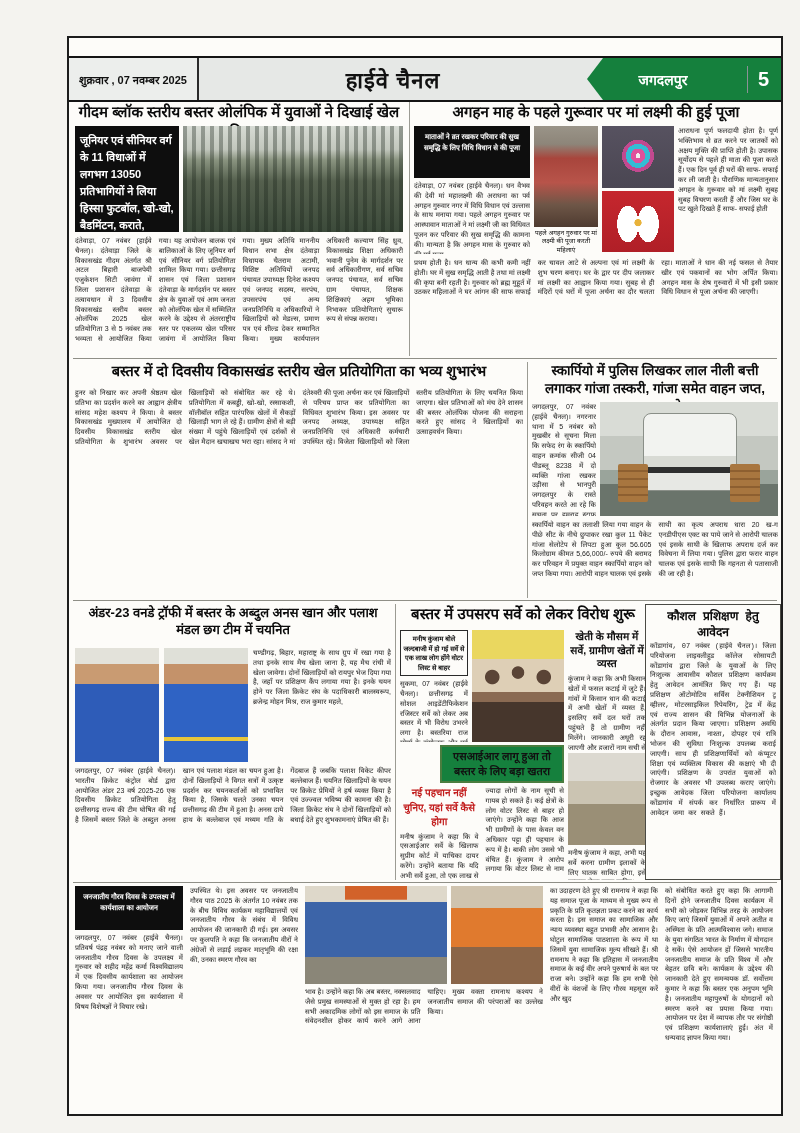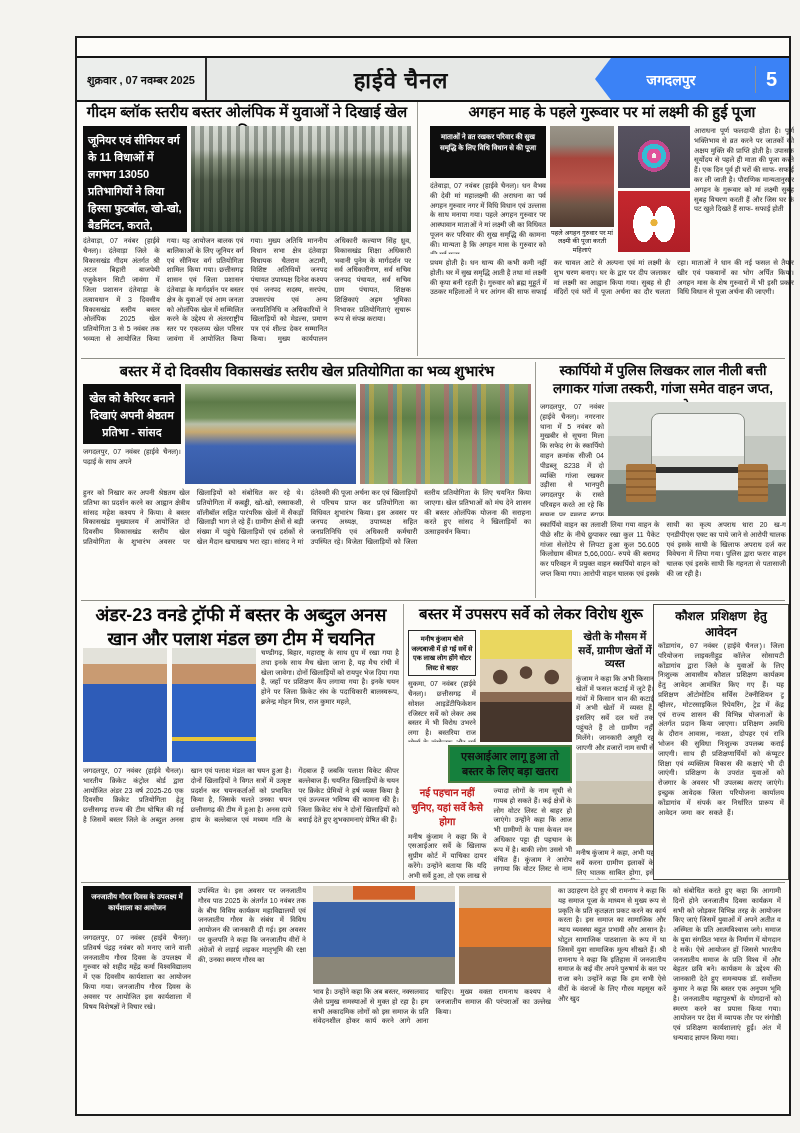--- a/index.html
+++ b/index.html
@@ -1,17 +1,17 @@
 <!DOCTYPE html>
 <html><head>
 <meta charset="utf-8">
 <style>
   html,body{margin:0;padding:0;background:#f4f3ef;}
   body{width:800px;height:1133px;position:relative;font-family:"Liberation Sans","DejaVu Sans",sans-serif;color:#111;}
-  .frame{position:absolute;left:75px;top:36px;width:712px;height:1076px;border:2px solid #1c1c1c;background:#fdfcf9;}
+  .frame{position:absolute;left:67px;top:36px;width:712px;height:1076px;border:2px solid #1c1c1c;background:#fdfcf9;}
   
   .masthead{position:absolute;left:0;top:18px;width:100%;height:42px;background:#e6e8e6;border-top:2px solid #141414;border-bottom:2px solid #141414;display:flex;align-items:stretch;}
   .datebox{border-right:2px solid #2a2a2a;padding:0 10px;display:flex;align-items:center;font-weight:bold;font-size:11px;background:#eceeec;}
   .mast-title{flex:1;display:flex;align-items:center;justify-content:center;font-size:22px;font-weight:800;letter-spacing:1px;}
   .citybox{width:186px;color:#fff;display:flex;align-items:center;justify-content:flex-end;clip-path:polygon(16px 0,100% 0,100% 100%,16px 100%,0 50%);padding-right:8px;gap:8px;}
   .city{font-size:14px;font-weight:bold;flex:1;text-align:center;}
   .pageno{font-size:20px;font-weight:800;border-left:1px solid #8b9296;padding:2px 4px 2px 10px;}
   
   .art{position:absolute;overflow:hidden;}
   .hl{font-weight:800;text-align:center;line-height:1.32;color:#0b0b0b;}
@@ -50,40 +50,40 @@
 </head>
 <body>
 
 <div class="frame">
 
   <div class="masthead">
     <div class="datebox">
         <span>शुक्रवार , 07 नवम्बर 2025</span>
       </div>
     <div class="mast-title">हाईवे चैनल</div>
-    <div class="citybox" style="background:#3b82f6;">
+    <div class="citybox" style="background:#15803d;">
       <span class="city">जगदलपुर</span>
       <span class="pageno">5</span>
     </div>
   </div>
 
   <div class="hline" style="top:320px;"></div>
   <div class="hline" style="top:562px;"></div>
   <div class="hline" style="top:844px;"></div>
 
   <div class="art" style="left:6px;top:64px;width:328px;height:254px;">
     <div class="hl" style="font-size:15px;height:24px;">गीदम ब्लॉक स्तरीय बस्तर ओलंपिक में युवाओं ने दिखाई खेल प्रतिभा</div>
     <div style="display:flex;gap:4px;height:106px;">
       <div class="bb" style="width:104px;background:#0e0e0e;box-sizing:border-box;">जूनियर एवं सीनियर वर्ग के 11 विधाओं में लगभग 13050 प्रतिभागियों ने लिया हिस्सा फुटबॉल, खो-खो, बैडमिंटन, कराते, कबड्डी, तीरंदाजी, वॉलीबॉल, एथलेटिक्स एवं रस्साखींच आदि सम्मिलित</div>
       <div class="ph p-crowd" style="flex:1;"></div>
     </div>
     <div class="body-t cols4" style="margin-top:4px;height:118px;">दंतेवाड़ा, 07 नवंबर (हाईवे चैनल)। दंतेवाड़ा जिले के विकासखंड गीदम अंतर्गत श्री अटल बिहारी बाजपेयी एजुकेशन सिटी जावंगा में जिला प्रशासन दंतेवाड़ा के तत्वावधान में 3 दिवसीय विकासखंड स्तरीय बस्तर ओलंपिक 2025 खेल प्रतियोगिता 3 से 5 नवंबर तक भव्यता से आयोजित किया गया। यह आयोजन बालक एवं बालिकाओं के लिए जूनियर वर्ग एवं सीनियर वर्ग प्रतियोगिता शामिल किया गया। छत्तीसगढ़ शासन एवं जिला प्रशासन दंतेवाड़ा के मार्गदर्शन पर बस्तर क्षेत्र के युवाओं एवं आम जनता को ओलंपिक खेल में सम्मिलित करने के उद्देश्य से अंतरराष्ट्रीय स्तर पर एकलव्य खेल परिसर जावंगा में आयोजित किया गया। मुख्य अतिथि माननीय विधान सभा क्षेत्र दंतेवाड़ा विधायक चैतराम अटामी, विशिष्ट अतिथियों जनपद पंचायत उपाध्यक्ष दिनेश कश्यप एवं जनपद सदस्य, सरपंच, उपसरपंच एवं अन्य जनप्रतिनिधि व अधिकारियों ने खिलाड़ियों को मेडल्स, प्रमाण पत्र एवं शील्ड देकर सम्मानित किया। मुख्य कार्यपालन अधिकारी कल्याण सिंह ध्रुव, विकासखंड शिक्षा अधिकारी भवानी पुनेम के मार्गदर्शन पर सर्व अधिकारीगण, सर्व सचिव जनपद पंचायत, सर्व सचिव ग्राम पंचायत, शिक्षक शिक्षिकाएं अहम भूमिका निभाकर प्रतियोगिताएं सुचारू रूप से संपन्न कराया।</div>
   </div>
 
-  <div class="art vl" style="left:340px;top:64px;width:364px;height:254px;padding-left:12px;">
+  <div class="art vl" style="left:340px;top:64px;width:364px;height:254px;padding-left:4px;">
     <div class="hl" style="font-size:15px;height:24px;">अगहन माह के पहले गुरूवार पर मां लक्ष्मी की हुई पूजा</div>
     <div style="display:flex;gap:4px;height:128px;">
       <div style="width:116px;display:flex;flex-direction:column;gap:3px;">
         <div class="bb" style="background:#0e0e0e;height:52px;box-sizing:border-box;font-size:7px;text-align:center;">माताओं ने व्रत रखकर परिवार की सुख समृद्धि के लिए विधि विधान से की पूजा</div>
         <div class="body-t" style="flex:1;overflow:hidden;">दंतेवाड़ा, 07 नवंबर (हाईवे चैनल)। धन वैभव की देवी मां महालक्ष्मी की अराधना का पर्व अगहन गुरुवार नगर में विधि विधान एवं उल्लास के साथ मनाया गया। पहले अगहन गुरुवार पर आस्थावान माताओं ने मां लक्ष्मी जी का विधिवत पूजन कर परिवार की सुख समृद्धि की कामना की। मान्यता है कि अगहन मास के गुरुवार को की गई पूजा</div>
       </div>
       <div style="width:64px;display:flex;flex-direction:column;">
         <div class="ph p-pooja" style="height:104px;"></div>
         <div class="cap">पहले अगहन गुरुवार पर मां लक्ष्मी की पूजा करती महिलाएं</div>
       </div>
@@ -91,46 +91,38 @@
         <div class="ph p-rangoli" style="height:62px;"></div>
         <div class="ph p-feet" style="height:61px;"></div>
       </div>
       <div class="body-t" style="flex:1;overflow:hidden;">आराधना पूर्ण फलदायी होता है। पूर्ण भक्तिभाव से व्रत करने पर जातकों को अक्षय मुक्ति की प्राप्ति होती है। उपासक सूर्योदय से पहले ही माता की पूजा करते हैं। एक दिन पूर्व ही घरों की साफ- सफाई कर ली जाती है। पौराणिक मान्यतानुसार अगहन के गुरूवार को मां लक्ष्मी सुबह सुबह विचरण करती हैं और जिस घर के पट खुले दिखते हैं साफ- सफाई होती</div>
     </div>
     <div class="body-t cols3" style="margin-top:4px;height:94px;">प्रथम होती है। धन धान्य की कभी कमी नहीं होती। घर में सुख समृद्धि आती है तथा मां लक्ष्मी की कृपा बनी रहती है। गुरुवार को ब्रह्म मुहूर्त में उठकर महिलाओं ने घर आंगन की साफ सफाई कर चावल आटे से अल्पना एवं मां लक्ष्मी के शुभ चरण बनाए। घर के द्वार पर दीप जलाकर मां लक्ष्मी का आह्वान किया गया। सुबह से ही मंदिरों एवं घरों में पूजा अर्चना का दौर चलता रहा। माताओं ने धान की नई फसल से तैयार खीर एवं पकवानों का भोग अर्पित किया। अगहन मास के शेष गुरुवारों में भी इसी प्रकार विधि विधान से पूजा अर्चना की जाएगी।</div>
   </div>
 
   <div class="art" style="left:6px;top:324px;width:448px;height:236px;">
     <div class="hl" style="font-size:14.5px;height:22px;">बस्तर में दो दिवसीय विकासखंड स्तरीय खेल प्रतियोगिता का भव्य शुभारंभ</div>
-    <div style="display:flex;gap:4px;height:100px;">
-      <div style="width:98px;display:flex;flex-direction:column;gap:3px;">
-        <div class="bb" style="background:#0e0e0e;height:60px;box-sizing:border-box;text-align:center;">खेल को कैरियर बनाने दिखाएं अपनी श्रेष्ठतम प्रतिभा - सांसद</div>
-        <div class="body-t" style="flex:1;overflow:hidden;">जगदलपुर, 07 नवंबर (हाईवे चैनल)। पढ़ाई के साथ अपने</div>
-      </div>
-      <div class="ph p-kabaddi" style="flex:1;"></div>
-      <div class="ph p-tug" style="flex:1;"></div>
-    </div>
     <div class="body-t cols4" style="margin-top:4px;height:106px;">हुनर को निखार कर अपनी श्रेष्ठतम खेल प्रतिभा का प्रदर्शन करने का आह्वान क्षेत्रीय सांसद महेश कश्यप ने किया। वे बस्तर विकासखंड मुख्यालय में आयोजित दो दिवसीय विकासखंड स्तरीय खेल प्रतियोगिता के शुभारंभ अवसर पर खिलाड़ियों को संबोधित कर रहे थे। प्रतियोगिता में कबड्डी, खो-खो, रस्साकशी, वॉलीबॉल सहित पारंपरिक खेलों में सैकड़ों खिलाड़ी भाग ले रहे हैं। ग्रामीण क्षेत्रों से बड़ी संख्या में पहुंचे खिलाड़ियों एवं दर्शकों से खेल मैदान खचाखच भरा रहा। सांसद ने मां दंतेश्वरी की पूजा अर्चना कर एवं खिलाड़ियों से परिचय प्राप्त कर प्रतियोगिता का विधिवत शुभारंभ किया। इस अवसर पर जनपद अध्यक्ष, उपाध्यक्ष सहित जनप्रतिनिधि एवं अधिकारी कर्मचारी उपस्थित रहे। विजेता खिलाड़ियों को जिला स्तरीय प्रतियोगिता के लिए चयनित किया जाएगा। खेल प्रतिभाओं को मंच देने शासन की बस्तर ओलंपिक योजना की सराहना करते हुए सांसद ने खिलाड़ियों का उत्साहवर्धन किया।</div>
   </div>
 
   <div class="art vl" style="left:458px;top:324px;width:246px;height:236px;padding-left:4px;">
     <div class="hl" style="font-size:13.5px;height:40px;">स्कार्पियो में पुलिस लिखकर लाल नीली बत्ती लगाकर गांजा तस्करी, गांजा समेत वाहन जप्त, तस्कर भागे</div>
     <div style="display:flex;gap:4px;height:114px;">
       <div class="body-t" style="width:64px;overflow:hidden;">जगदलपुर, 07 नवंबर (हाईवे चैनल)। नगरनार थाना में 5 नवंबर को मुखबीर से सूचना मिला कि सफेद रंग के स्कार्पियो वाहन क्रमांक सीजी 04 पीडब्लू 8238 में दो व्यक्ति गांजा रखकर उड़ीसा से भानपुरी जगदलपुर के रास्ते परिवहन करते आ रहे कि सूचना पर हमराह स्टाफ पुलिस टीम के द्वारा घेराबंदी कर वाहन रोकने का प्रयास किया गया। पुलिस को देख चालक एवं साथी वाहन छोड़कर भाग निकले। बाद में</div>
       <div class="ph p-scorpio" style="flex:1;">
         <div class="suv"></div>
         <div class="packs-l"></div>
         <div class="packs-r"></div>
       </div>
     </div>
     <div class="body-t cols2" style="margin-top:4px;height:72px;">स्कार्पियो वाहन का तलाशी लिया गया वाहन के पीछे सीट के नीचे छुपाकर रखा कुल 11 पैकेट गांजा सेलोटेप से लिपटा हुआ कुल 56.605 किलोग्राम कीमत 5,66,000/- रुपये की बरामद कर परिवहन में प्रयुक्त वाहन स्कार्पियो वाहन को जप्त किया गया। आरोपी वाहन चालक एवं इसके साथी का कृत्य अपराध धारा 20 ख-ग एनडीपीएस एक्ट का पाये जाने से आरोपी चालक एवं इसके साथी के खिलाफ अपराध दर्ज कर विवेचना में लिया गया। पुलिस द्वारा फरार वाहन चालक एवं इसके साथी कि गहनता से पतासाजी की जा रही है।</div>
   </div>
 
   <div class="art" style="left:6px;top:566px;width:316px;height:276px;">
-    <div class="hl" style="font-size:18px;height:44px;">अंडर-23 वनडे ट्रॉफी में बस्तर के अब्दुल अनस खान और पलाश मंडल छग टीम में चयनित</div>
+    <div class="hl" style="font-size:13px;height:44px;">अंडर-23 वनडे ट्रॉफी में बस्तर के अब्दुल अनस खान और पलाश मंडल छग टीम में चयनित</div>
     <div style="display:flex;gap:5px;height:114px;">
       <div class="ph p-player" style="width:84px;"></div>
       <div class="ph p-player2" style="width:84px;"></div>
       <div class="body-t" style="flex:1;overflow:hidden;">चण्डीगढ़, बिहार, महाराष्ट्र के साथ ग्रुप में रखा गया है तथा इनके साथ मैच खेला जाना है, यह मैच रांची में खेला जावेगा। दोनों खिलाड़ियों को रायपुर भेज दिया गया है, जहाँ पर प्रशिक्षण कैंप लगाया गया है। इनके चयन होने पर जिला क्रिकेट संघ के पदाधिकारी बालस्वरूप, ब्रजेन्द्र मोहन मिश्र, राज कुमार महले,</div>
     </div>
     <div class="body-t cols3" style="margin-top:4px;height:108px;">जगदलपुर, 07 नवंबर (हाईवे चैनल)। भारतीय क्रिकेट कंट्रोल बोर्ड द्वारा आयोजित अंडर 23 वर्ष 2025-26 एक दिवसीय क्रिकेट प्रतियोगिता हेतु छत्तीसगढ़ राज्य की टीम घोषित की गई है जिसमें बस्तर जिले के अब्दुल अनस खान एवं पलाश मंडल का चयन हुआ है। दोनों खिलाड़ियों ने विगत सत्रों में उत्कृष्ट प्रदर्शन कर चयनकर्ताओं को प्रभावित किया है, जिसके चलते उनका चयन छत्तीसगढ़ की टीम में हुआ है। अनस दाये हाथ के बल्लेबाज एवं मध्यम गति के गेंदबाज हैं जबकि पलाश विकेट कीपर बल्लेबाज हैं। चयनित खिलाड़ियों के चयन पर क्रिकेट प्रेमियों ने हर्ष व्यक्त किया है एवं उज्ज्वल भविष्य की कामना की है। जिला क्रिकेट संघ ने दोनों खिलाड़ियों को बधाई देते हुए शुभकामनाएं प्रेषित की हैं।</div>
   </div>
 
   <div class="art vl" style="left:326px;top:566px;width:246px;height:276px;padding-left:4px;">
     <div class="hl" style="font-size:15px;height:26px;">बस्तर में उपसरप सर्वे को लेकर विरोध शुरू</div>

